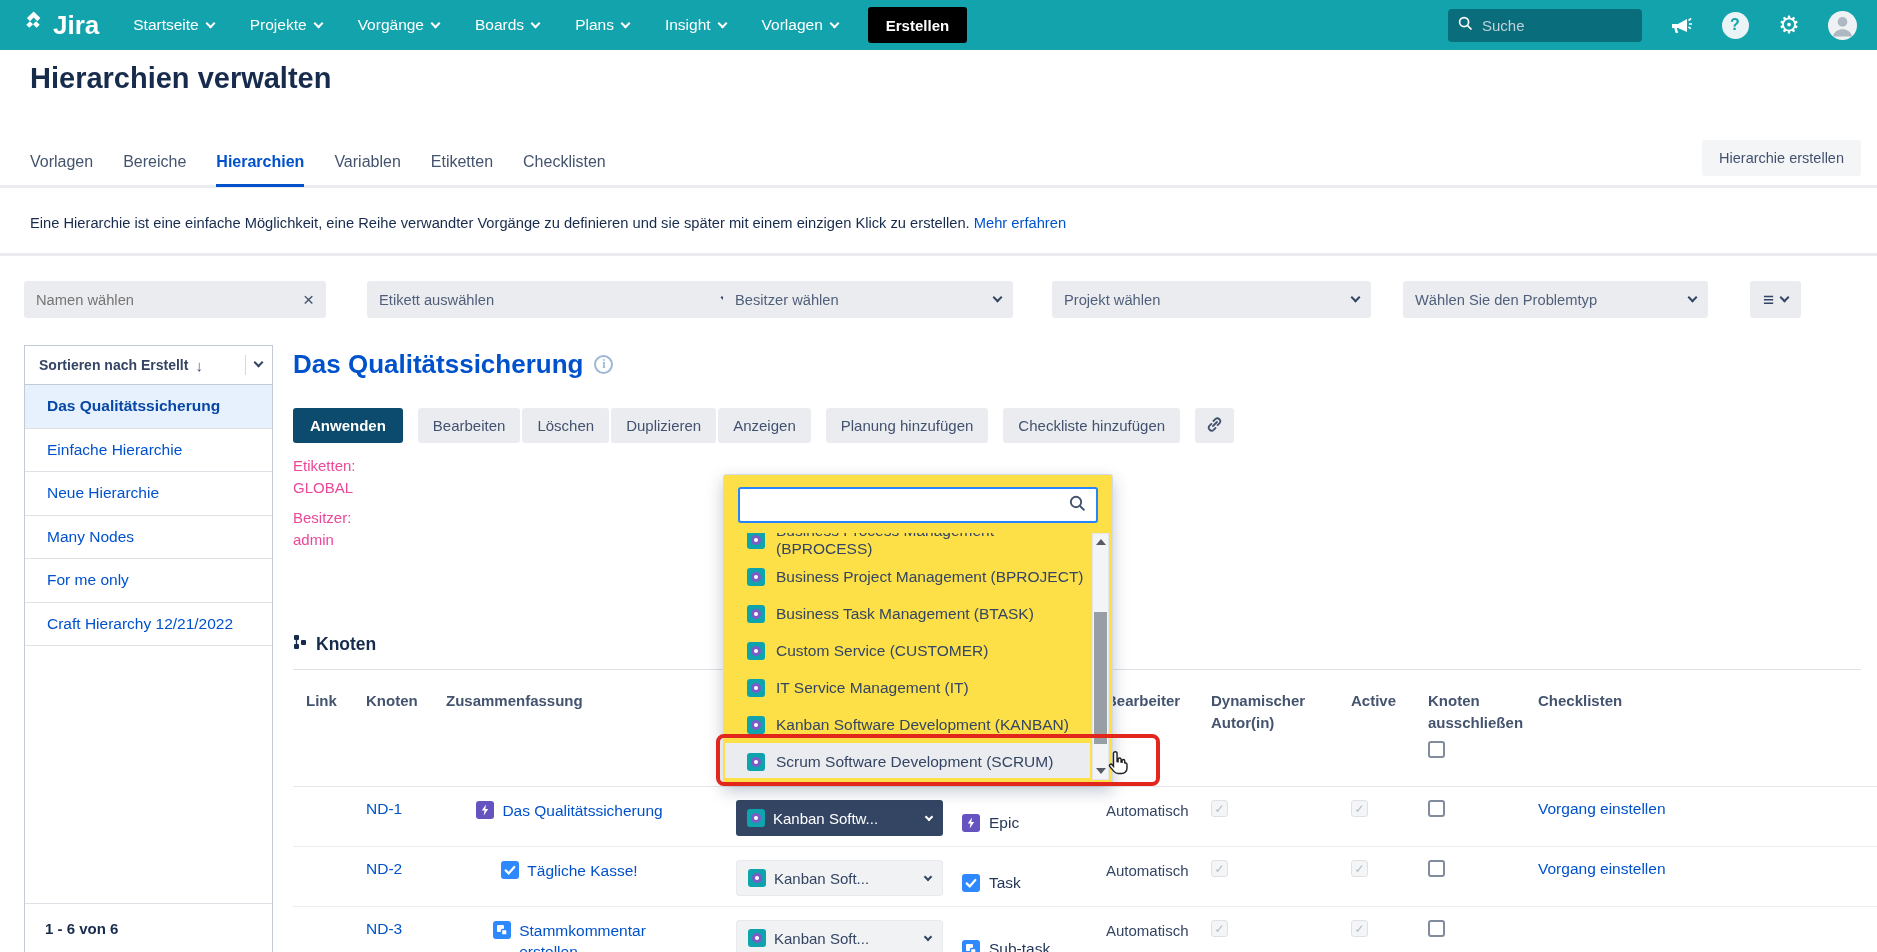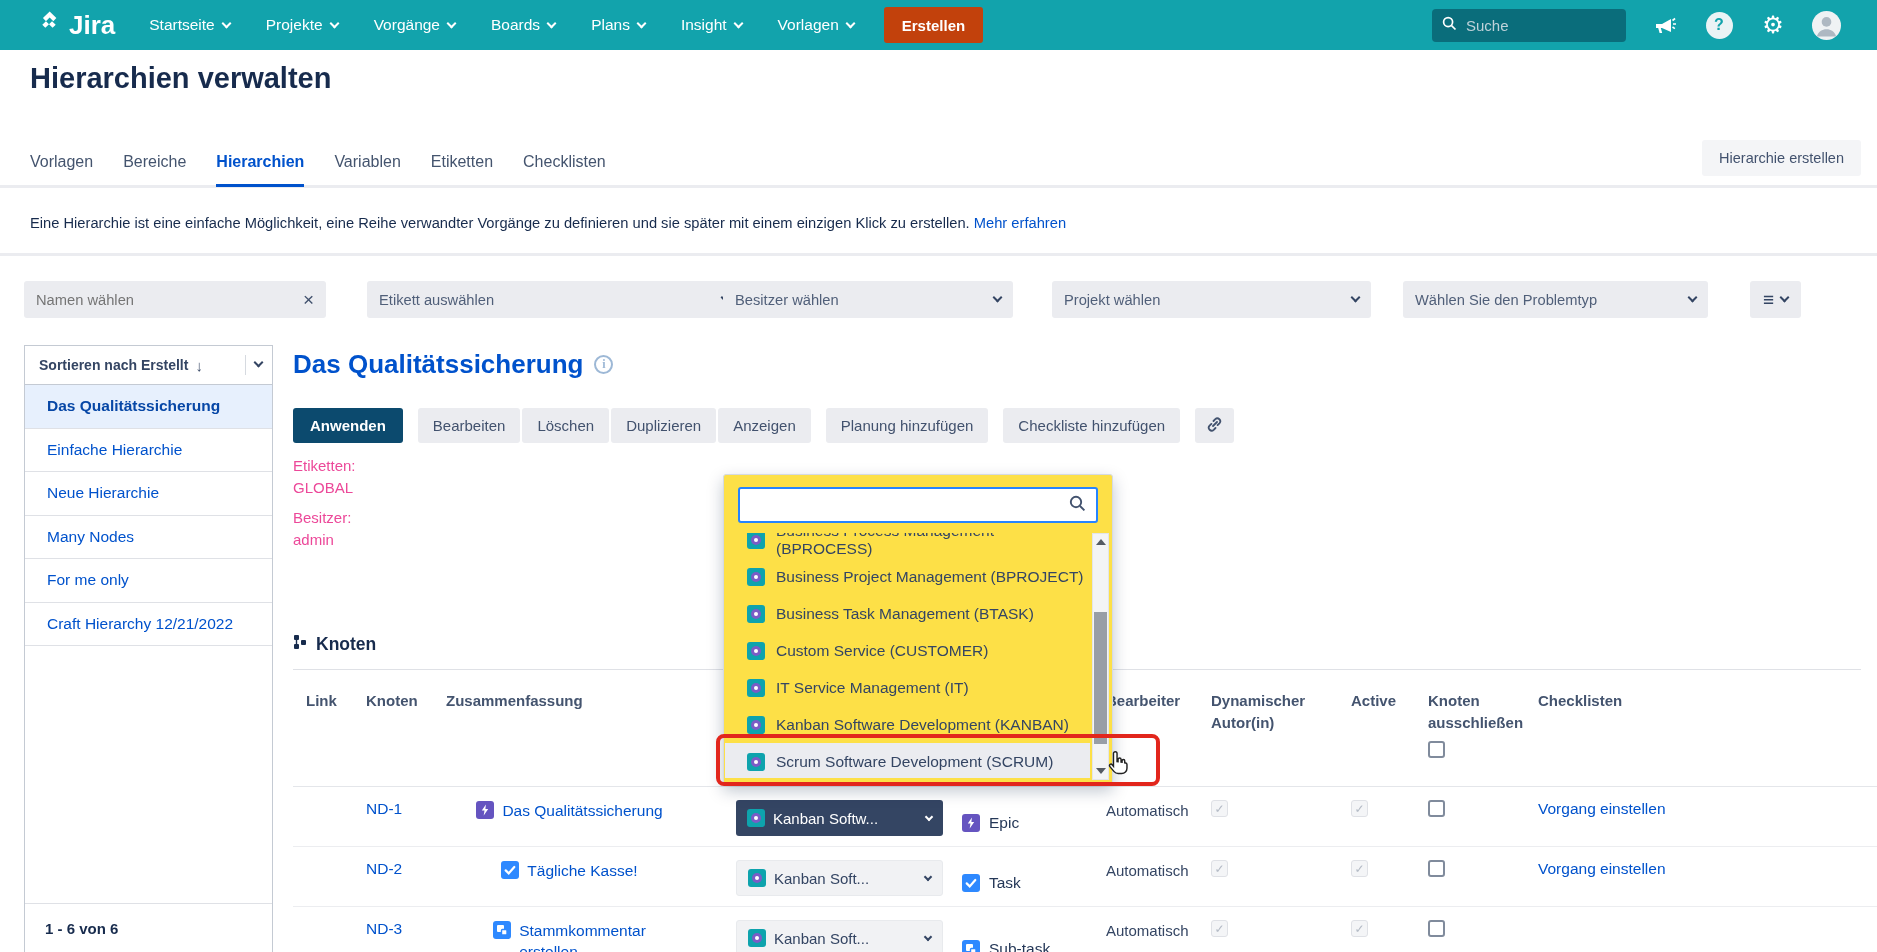--- a/index.html
+++ b/index.html
@@ -1,26 +1,26 @@
 <!DOCTYPE html>
 <html><head>
 <meta charset="utf-8">
 <style>
   * { margin:0; padding:0; box-sizing:border-box; }
   html,body { width:1877px; height:952px; overflow:hidden; }
   body { position:relative; background:#fff; font-family:"Liberation Sans",sans-serif; color:#172B4D; }
   a { text-decoration:none; }
 
   
-  .topbar { position:absolute; left:0; top:0; right:0; height:50px; background:#12A3AC; display:flex; align-items:center; padding:0 36px; z-index:10; }
+  .topbar { position:absolute; left:0; top:0; right:0; height:50px; background:#12A3AC; display:flex; align-items:center; padding:0 20px; z-index:10; }
   .logo { display:flex; align-items:center; gap:7px; color:#fff; font-size:26px; font-weight:bold; margin-right:34px; }
   .nav { display:flex; gap:36px; align-items:center; margin-right:30px; }
   .nav-item { color:#fff; font-size:15.5px; display:flex; align-items:center; gap:8px; cursor:pointer; white-space:nowrap; }
   .chev { width:7px; height:7px; border-right:2px solid currentColor; border-bottom:2px solid currentColor; transform:rotate(45deg); display:inline-block; margin-top:-4px; }
-  .btn-create { background:#c2410c; color:#fff; font-weight:bold; font-size:15px; padding:0 18px; height:36px; border-radius:3px; border:none; cursor:pointer; font-family:inherit; }
+  .btn-create { background:#000000; color:#fff; font-weight:bold; font-size:15px; padding:0 18px; height:36px; border-radius:3px; border:none; cursor:pointer; font-family:inherit; }
   .topbar-right { margin-left:auto; display:flex; align-items:center; gap:24px; }
   .tb-search { width:194px; height:33px; background:rgba(0,35,55,.42); border-radius:4px; display:flex; align-items:center; padding:0 10px; gap:9px; }
   .tb-search input { background:transparent; border:none; outline:none; color:#D6E2E7; font-size:15px; width:100%; font-family:inherit; }
   .tb-search input::placeholder { color:#BFD2D9; }
   .tb-icon { width:30px; height:30px; display:grid; place-items:center; color:#fff; cursor:pointer; }
   .help-circle { width:27px; height:27px; border-radius:50%; background:#EAF3F5; color:#12A3AC; font-weight:bold; font-size:16px; display:grid; place-items:center; }
   .gear-glyph { font-size:24px; line-height:1; }
   .avatar { width:29px; height:29px; border-radius:50%; background:#EFF2F4; display:grid; place-items:center; overflow:hidden; }
 
   

